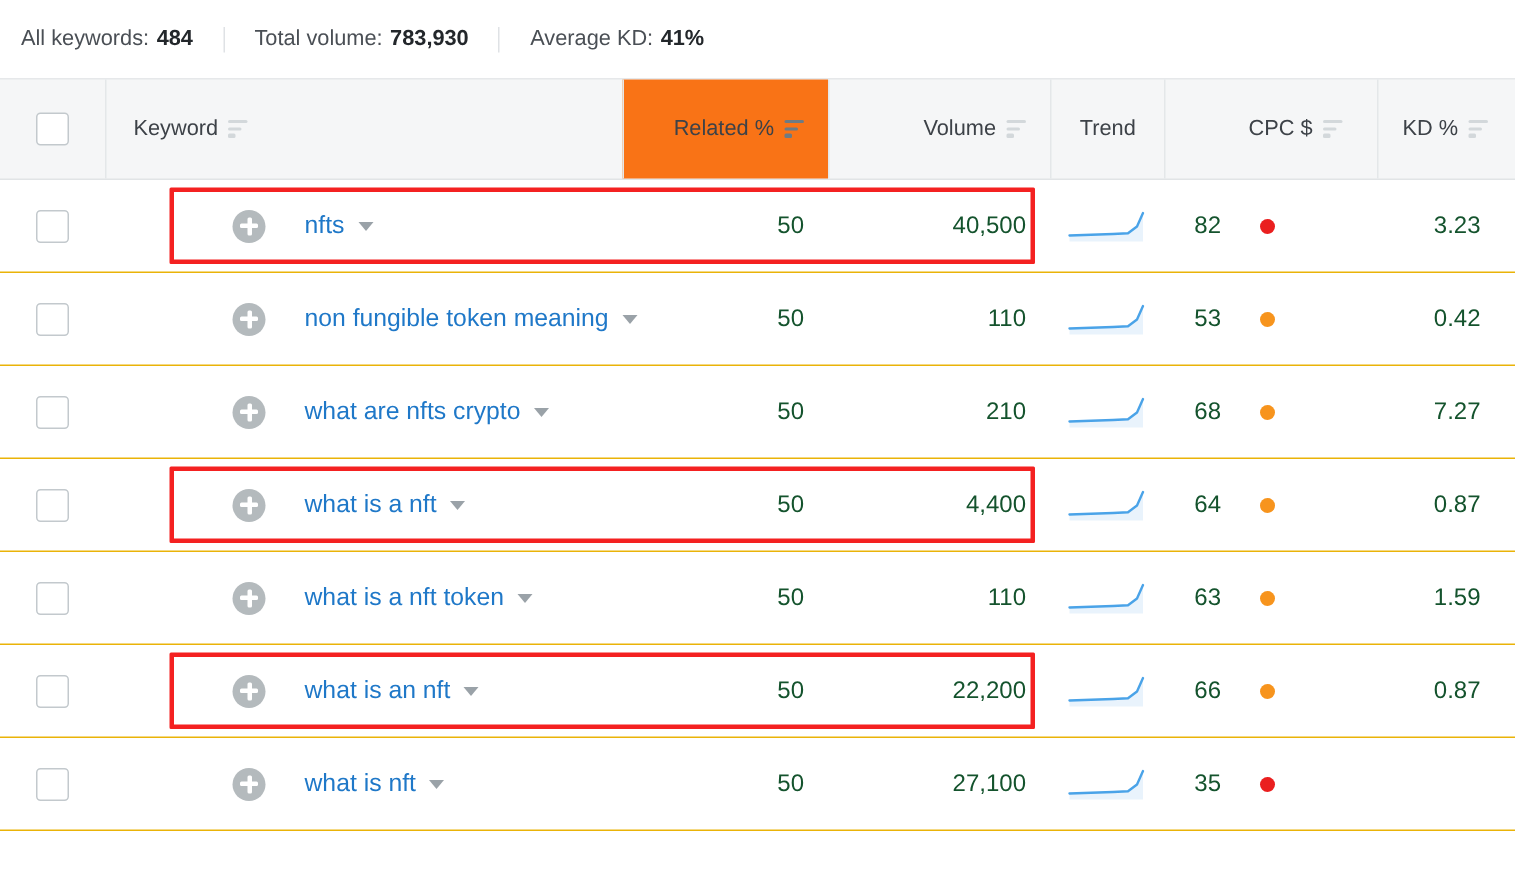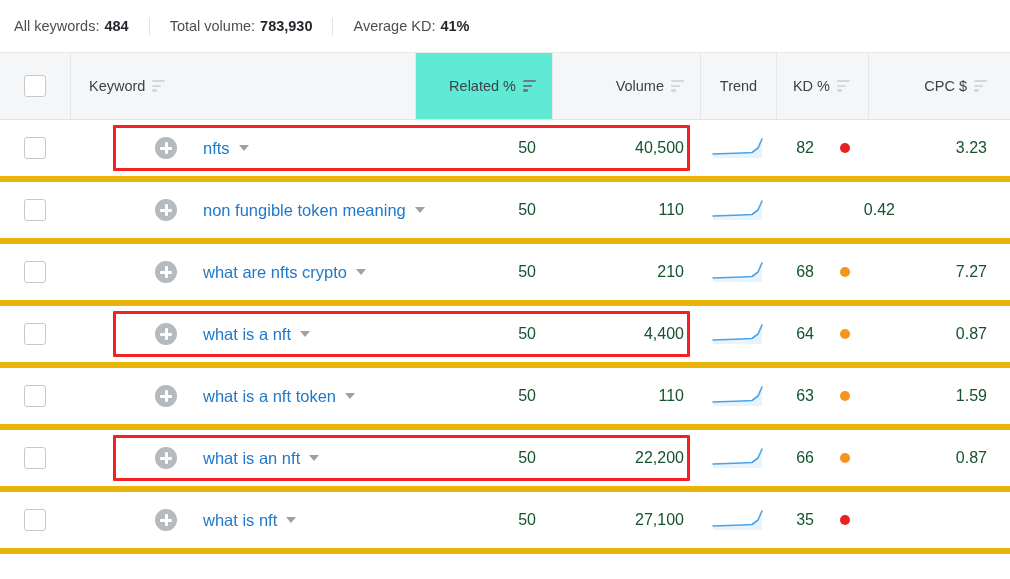--- a/index.html
+++ b/index.html
@@ -40,21 +40,21 @@
   }
   .th {
     display: flex;
     align-items: center;
     font-size: 14.5px;
     color: #3d4248;
     border-left: 1px solid #e4e7e9;
     position: relative;
   }
   .th:first-child { border-left: none; }
-  .th.active-sort { background: #5eead4; }
+  .th.active-sort { background: #f97316; }
 
   .th-inner { display: flex; align-items: center; gap: 7px; }
 
   
   .col-check  { width: 70px;  justify-content: center; }
   .col-kw     { width: 345px; padding-left: 18px; }
   .col-rel    { width: 137px; justify-content: flex-end; padding-right: 16px; }
   .col-vol    { width: 148px; justify-content: flex-end; padding-right: 16px; }
   .col-trend  { width: 76px;  justify-content: center; }
   .col-kd     { width: 92px;  justify-content: flex-end; padding-right: 18px; }
@@ -80,21 +80,21 @@
     border: 1px solid #c3c9cd;
     border-radius: 3px;
     background: #ffffff;
   }
 
   
   .row {
     display: flex;
     height: 62px;
     align-items: flex-start;
-    border-bottom: 6px solid #eab308;
+    border-bottom: 1px solid #eab308;
     position: relative;
   }
   .cell {
     display: flex; align-items: center; height: 100%;
     font-size: 16px; color: #2f3336;
   }
   .cell.col-kw { gap: 0; padding-left: 0; }
 
   .plus-icon {
     width: 22px; height: 22px; border-radius: 50%;
@@ -193,40 +193,40 @@
             <i></i>
             <i></i>
           </span>
         </div>
       </div>
       <div class="th col-trend">
         <div class="th-inner">
           <span>Trend</span>
         </div>
       </div>
+      <div class="th col-cpc">
+        <div class="th-inner">
+          <span>CPC $</span>
+          <span class="sort-icon">
+            <i></i>
+            <i></i>
+            <i></i>
+          </span>
+        </div>
+      </div>
       <div class="th col-kd">
         <div class="th-inner">
           <span>KD %</span>
           <span class="sort-icon">
             <i></i>
             <i></i>
             <i></i>
           </span>
         </div>
       </div>
-      <div class="th col-cpc">
-        <div class="th-inner">
-          <span>CPC $</span>
-          <span class="sort-icon">
-            <i></i>
-            <i></i>
-            <i></i>
-          </span>
-        </div>
-      </div>
     </div>
   <div id="tbody">
       <div class="row">
         <div class="cell col-check">
           <div class="checkbox"></div>
         </div>
         <div class="cell col-kw">
           <div class="plus-icon"></div>
           <div class="kw-wrap">
             <a class="kw-link" href="#">nfts</a>
@@ -276,20 +276,26 @@
           <span class="num">110</span>
         </div>
         <div class="cell col-trend">
           <span>
             <svg class="spark" viewBox="0 0 52 22" preserveAspectRatio="none">
               <path d="M1 17 L30 16 L40 15.5 L46 11 L50 2 L50 21 L1 21 Z" fill="#e9f3fc"></path>
               <path d="M1 17 L30 16 L40 15.5 L46 11 L50 2" fill="none" stroke="#4aa3e8" stroke-width="1.6" stroke-linecap="round" stroke-linejoin="round"></path>
             </svg>
           </span>
         </div>
+        <div class="cell col-kd">
+          <div class="kd-inner">
+            <span class="num">53</span>
+            <span class="kd-dot" style="background: rgb(247, 148, 29);"></span>
+          </div>
+        </div>
         <div class="cell col-cpc">
           <span class="num">0.42</span>
         </div>
       </div>
       <div class="row">
         <div class="cell col-check">
           <div class="checkbox"></div>
         </div>
         <div class="cell col-kw">
           <div class="plus-icon"></div>

